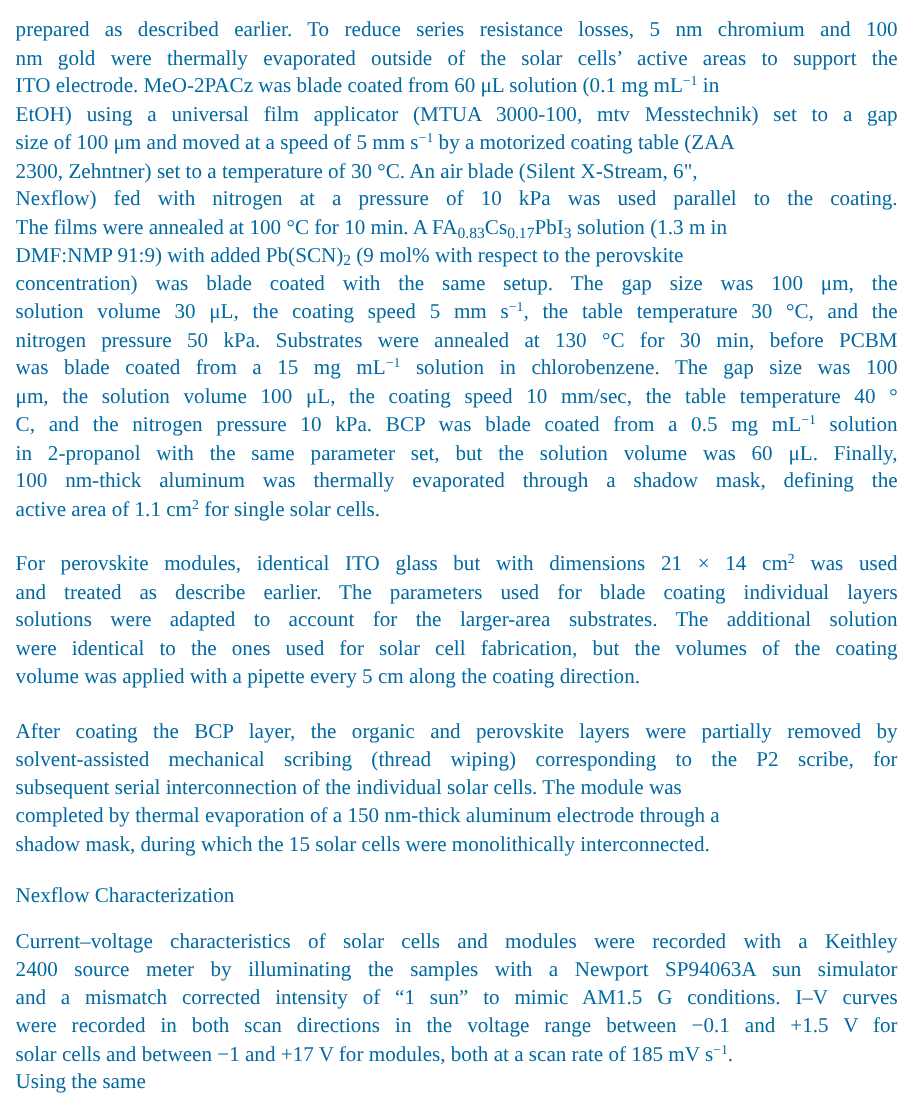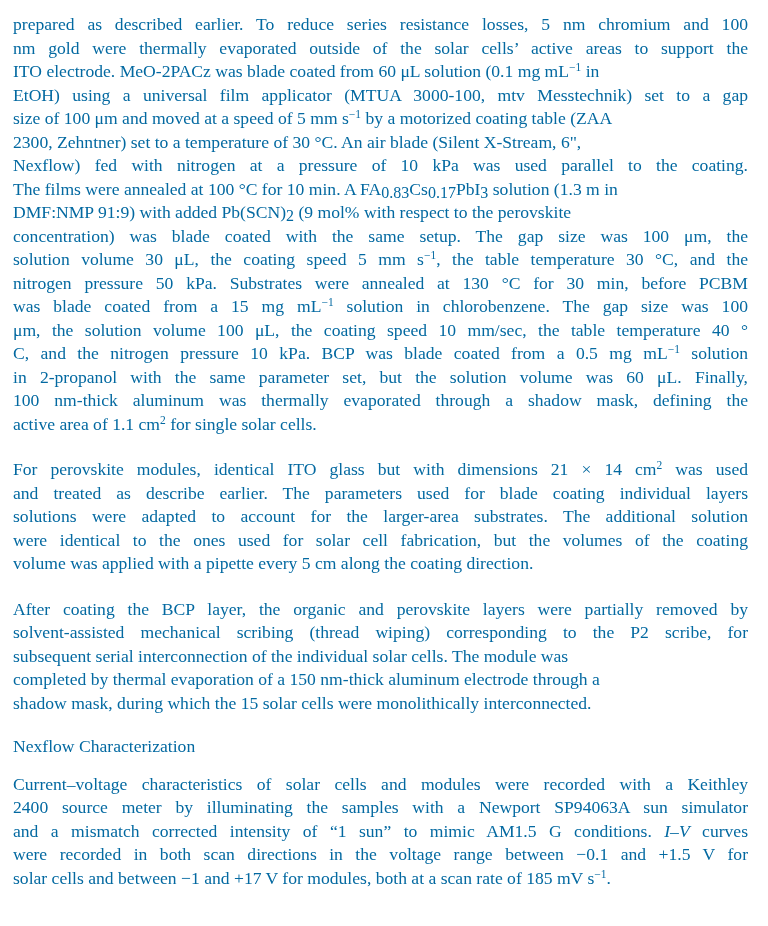--- a/index.html
+++ b/index.html
@@ -20,23 +20,23 @@
   .block.heading-block { margin-bottom: 14px; }
   .line {
     line-height: 23.5px;
     height: 23.5px;
     overflow: hidden;
     text-align: justify;
     white-space: normal;
   }
   .line.j { text-align-last: justify; }
   .r-b { font-weight: 400; }
-  .r-i { font-style: italic; }
+  .r-i { }
   .r-sup { font-size: 11.5px; position: relative; top: -6px; line-height: 0; }
-  .r-sub { font-size: 16px; position: relative; top: 3.2px; line-height: 0; }
+  .r-sub { font-size: 13px; position: relative; top: 3.2px; line-height: 0; }
 </style>
 </head>
 <body>
 
 <div class="page" style="background: rgb(255, 255, 255); color: #0369a1;">
   <div class="block">
       <div class="line j"><span>prepared as described earlier. To reduce series resistance losses, 5 nm chromium and 100</span></div>
       <div class="line j"><span>nm gold were thermally evaporated outside of the solar cells’ active areas to support the</span></div>
       <div class="line"><span>ITO electrode. MeO-2PACz was blade coated from 60 μL solution (0.1 mg mL</span><span class="r-sup">−1</span><span> in</span></div>
       <div class="line j"><span>EtOH) using a universal film applicator (MTUA 3000-100, mtv Messtechnik) set to a gap</span></div>
@@ -71,14 +71,15 @@
     </div>
   <div class="block heading-block">
       <div class="line"><span class="r-b">Nexflow Characterization</span></div>
     </div>
   <div class="block">
       <div class="line j"><span>Current–voltage characteristics of solar cells and modules were recorded with a Keithley</span></div>
       <div class="line j"><span>2400 source meter by illuminating the samples with a Newport SP94063A sun simulator</span></div>
       <div class="line j"><span>and a mismatch corrected intensity of “1 sun” to mimic AM1.5 G conditions. </span><span class="r-i">I–V</span><span> curves</span></div>
       <div class="line j"><span>were recorded in both scan directions in the voltage range between −0.1 and +1.5 V for</span></div>
       <div class="line"><span>solar cells and between −1 and +17 V for modules, both at a scan rate of 185 mV s</span><span class="r-sup">−1</span><span>.</span></div>
+      <div class="line"><span>Using the same</span></div>
     </div>
 </div>
 
 </body></html>

